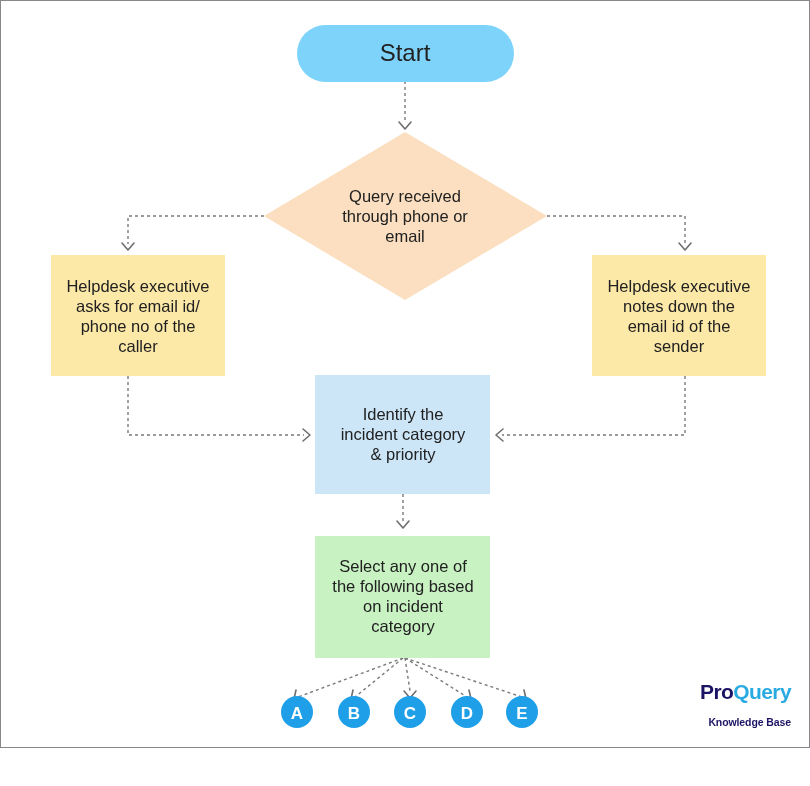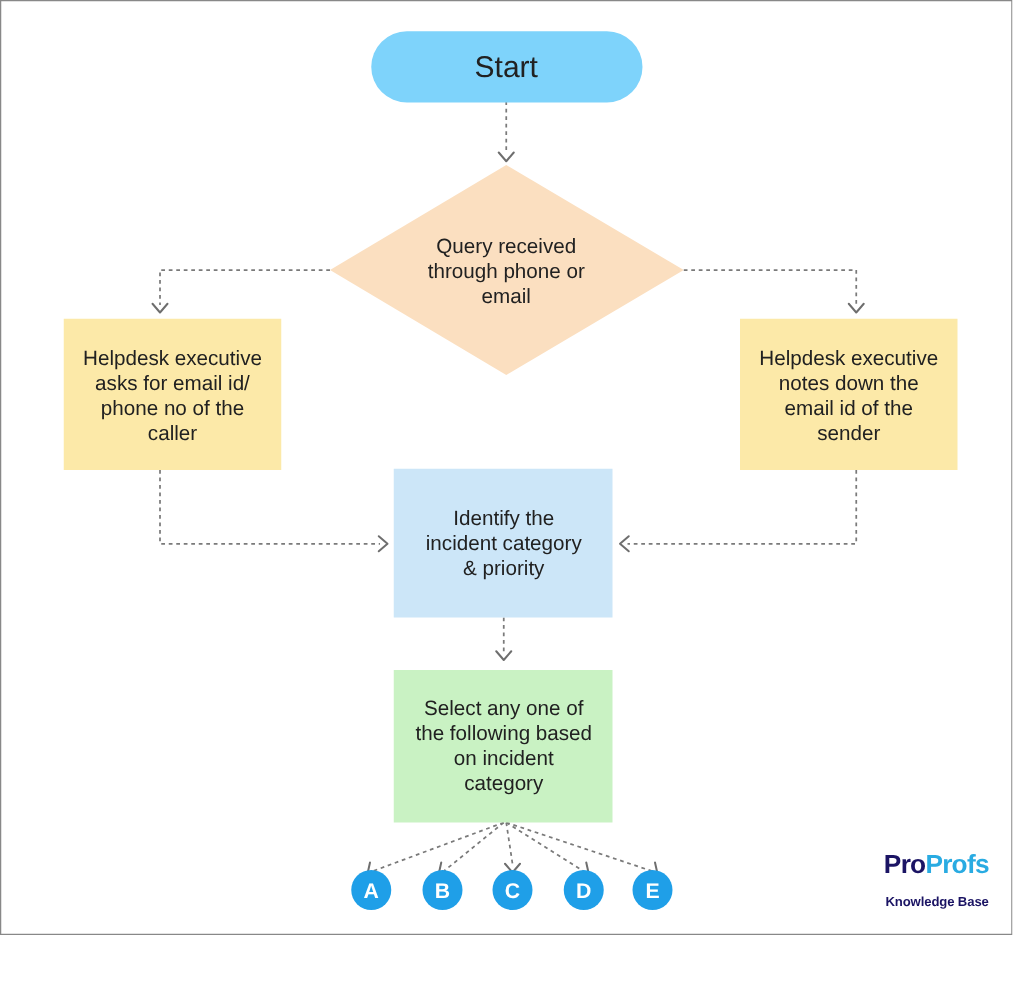--- a/index.html
+++ b/index.html
@@ -189,17 +189,17 @@
       <text class="circle-text" x="466" y="712">D</text>
     </g>
     <g>
       <circle cx="521" cy="711" r="16" fill="#1f9fe8"></circle>
       <text class="circle-text" x="521" y="712">E</text>
     </g>
 
   </svg>
 
   <div id="logo">
-    <div class="logo-word"><span class="logo-pro">Pro</span><span class="logo-profs">Profs</span></div>
+    <div class="logo-word"><span class="logo-pro">Pro</span><span class="logo-profs">Query</span></div>
     <div class="logo-sub">Knowledge Base</div>
   </div>
 
 </div>
 
 </body></html>

